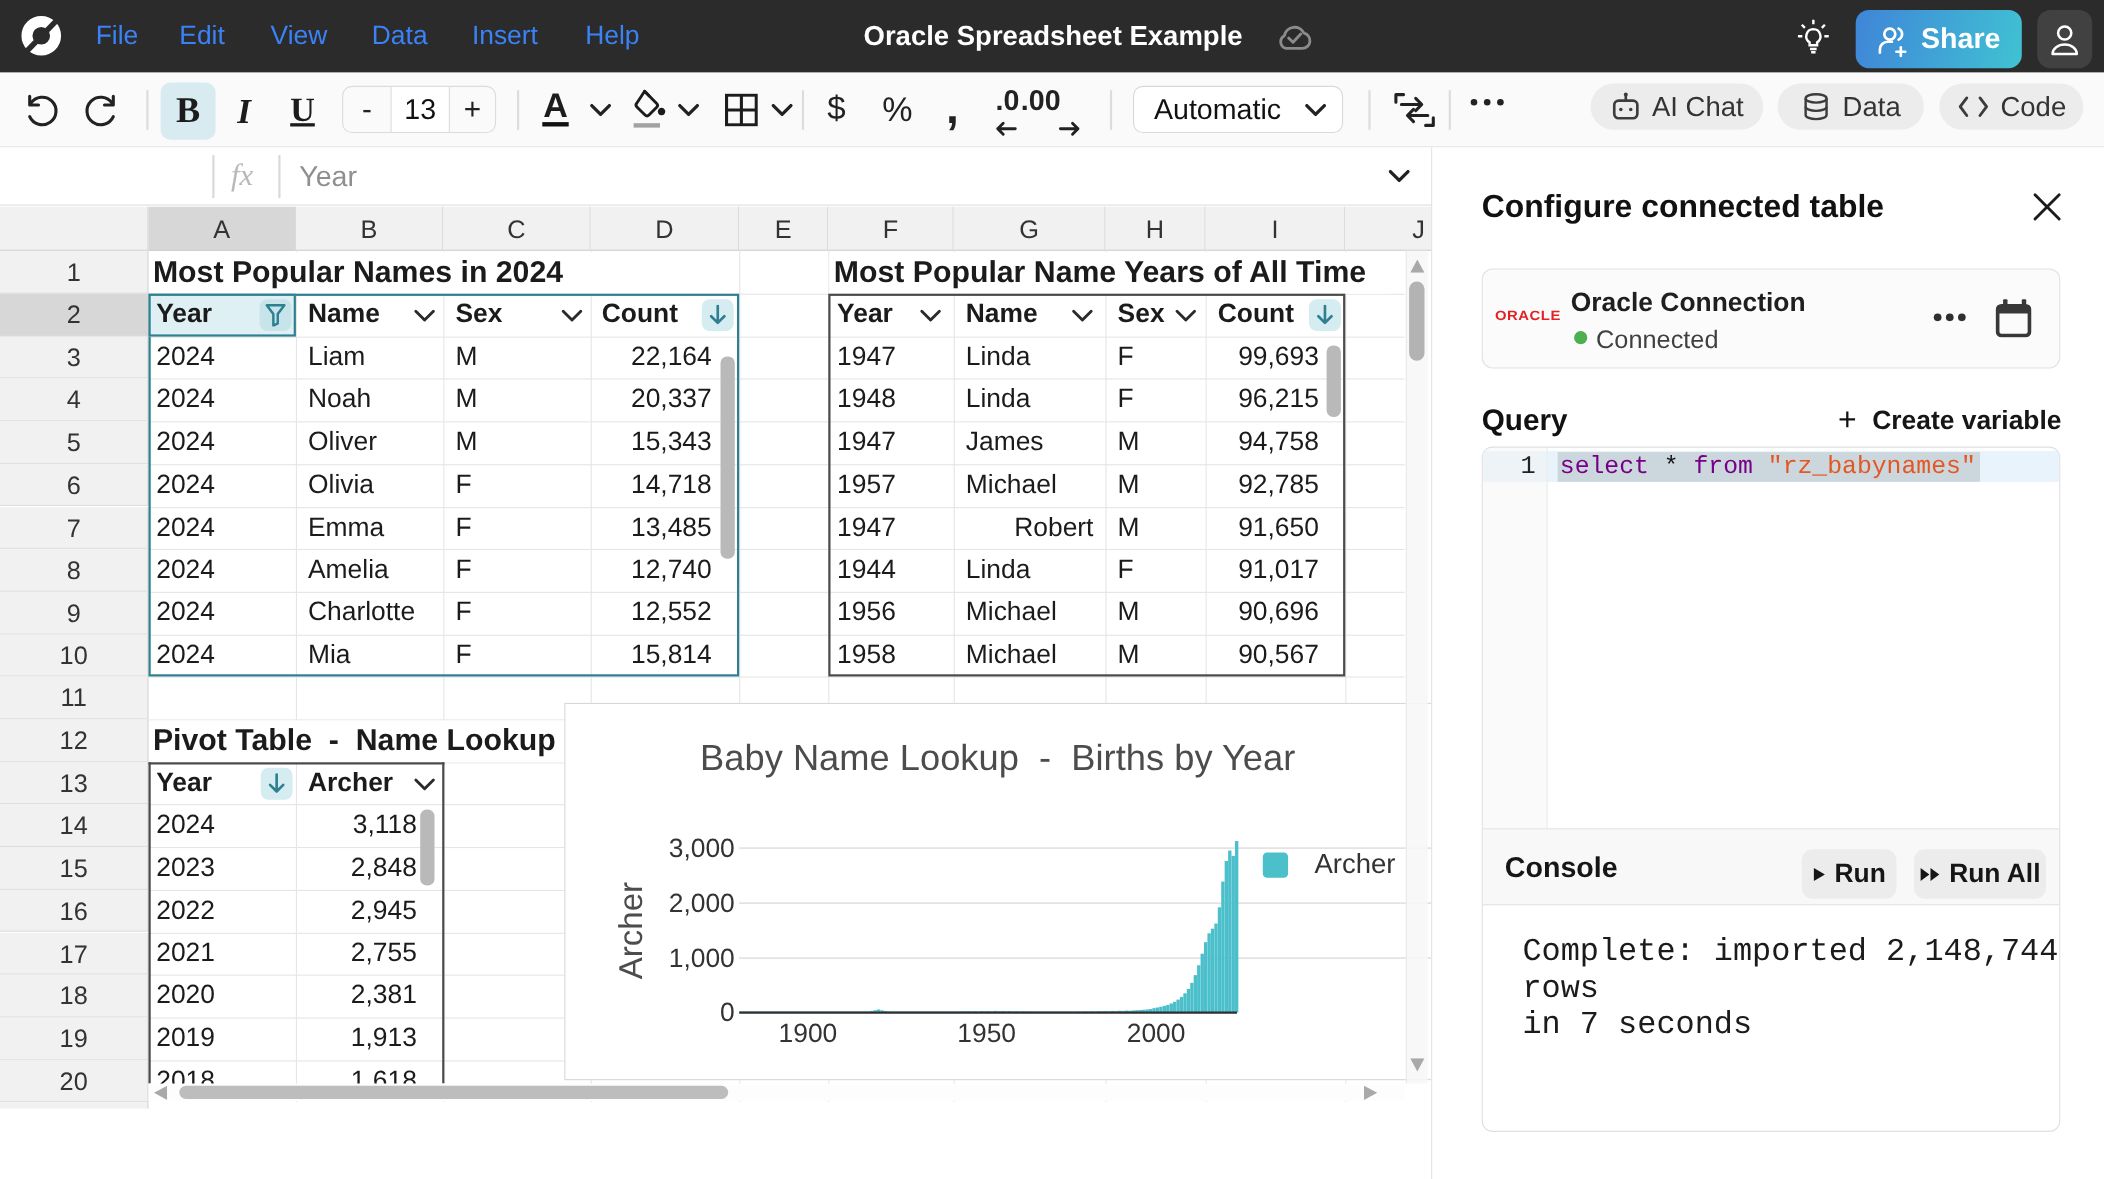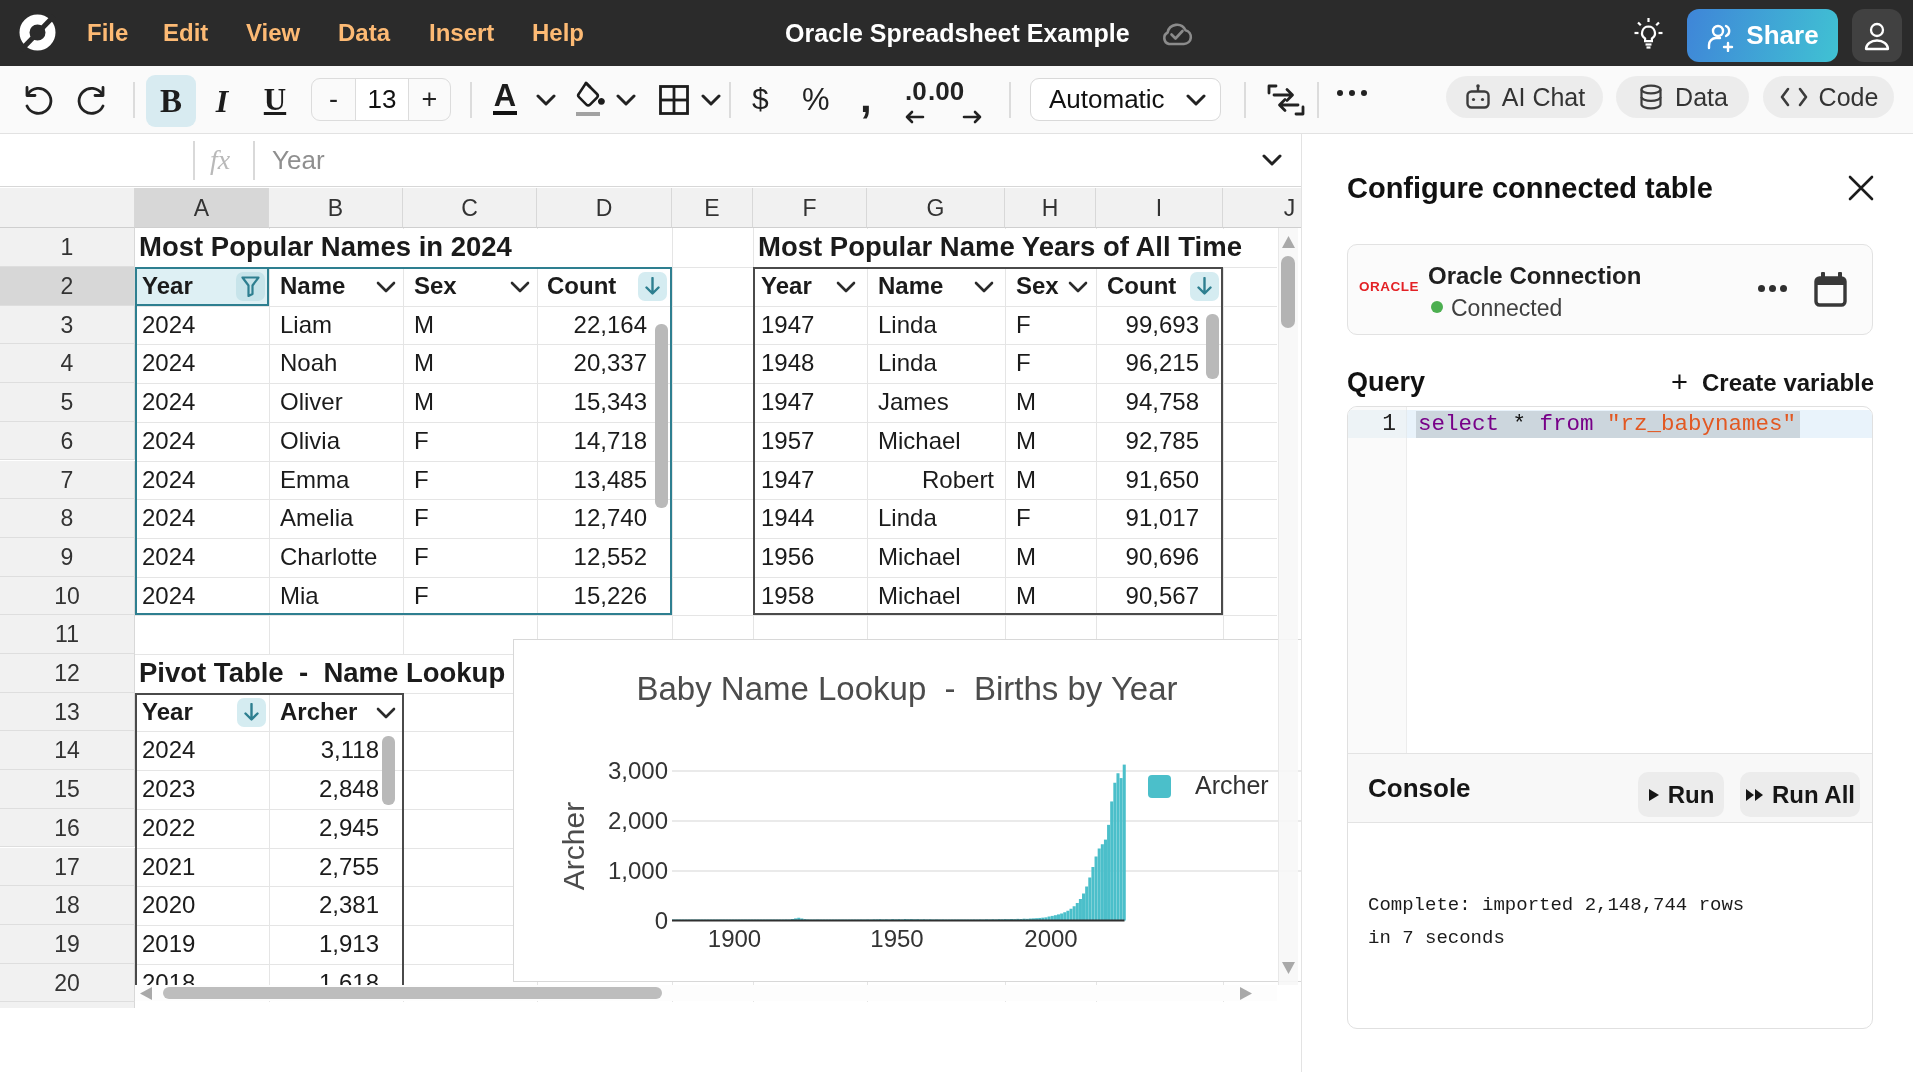--- a/index.html
+++ b/index.html
@@ -1,22 +1,22 @@
 <!DOCTYPE html>
 <html><head><meta charset="utf-8">
 <style>
 *{margin:0;padding:0;box-sizing:border-box;}
 html,body{width:1913px;height:1072px;overflow:hidden;background:#fff;
  font-family:"Liberation Sans",sans-serif;}
 .abs{position:absolute;}
 #app{position:relative;width:1913px;height:1072px;}
 
 #topbar{position:absolute;left:0;top:0;width:1913px;height:66px;background:#2b2b2b;}
-.menuitem{position:absolute;top:0;height:66px;line-height:66px;color:#fdba74;
- font-size:24px;font-weight:700;}
+.menuitem{position:absolute;top:0;height:66px;line-height:66px;color:#3b82f6;
+ font-size:24px;font-weight:400;}
 #doctitle{position:absolute;top:0;height:66px;line-height:66px;color:#fff;
  font-size:25px;font-weight:700;}
 
 #toolbar{position:absolute;left:0;top:66px;width:1913px;height:68px;background:#fafafa;
  border-bottom:1px solid #e2e2e2;}
 .tsep{position:absolute;top:16px;width:2px;height:36px;background:#dcdcdc;}
 .ticon{position:absolute;color:#222;}
 .pill{position:absolute;top:10px;height:42px;border-radius:21px;background:#ececec;
  color:#333;font-size:25px;font-weight:500;display:flex;align-items:center;justify-content:center;gap:10px;}
 
@@ -309,21 +309,21 @@
 <div class="cell " style="left:280px;top:312.2px;width:118px;line-height:38.7px;">Amelia</div>
 <div class="cell " style="left:414px;top:312.2px;width:80px;line-height:38.7px;">F</div>
 <div class="cell r" style="left:537px;top:312.2px;width:110px;line-height:38.7px;">12,740</div>
 <div class="cell " style="left:142px;top:350.9px;width:110px;line-height:38.7px;">2024</div>
 <div class="cell " style="left:280px;top:350.9px;width:118px;line-height:38.7px;">Charlotte</div>
 <div class="cell " style="left:414px;top:350.9px;width:80px;line-height:38.7px;">F</div>
 <div class="cell r" style="left:537px;top:350.9px;width:110px;line-height:38.7px;">12,552</div>
 <div class="cell " style="left:142px;top:389.6px;width:110px;line-height:38.7px;">2024</div>
 <div class="cell " style="left:280px;top:389.6px;width:118px;line-height:38.7px;">Mia</div>
 <div class="cell " style="left:414px;top:389.6px;width:80px;line-height:38.7px;">F</div>
-<div class="cell r" style="left:537px;top:389.6px;width:110px;line-height:38.7px;">15,226</div>
+<div class="cell r" style="left:537px;top:389.6px;width:110px;line-height:38.7px;">15,814</div>
 <div class="thumbv" style="left:655px;top:137px;height:184px;"></div>
 <div class="abs" style="left:753px;top:80.0px;width:470px;height:348.3px;border:2.5px solid #4a4a4a;"></div>
 <div class="cell b" style="left:761px;top:80.0px;width:70px;line-height:38.7px;">Year</div>
 <svg class="abs" style="left:836px;top:94.0px" width="20" height="12" viewBox="0 0 20 12">
 <path d="M2 2 l8 8 l8-8" fill="none" stroke="#2b2b2b" stroke-width="2.6" stroke-linecap="round" stroke-linejoin="round"></path>
       </svg>
 <div class="cell b" style="left:878px;top:80.0px;width:95px;line-height:38.7px;">Name</div>
 <svg class="abs" style="left:974px;top:94.0px" width="20" height="12" viewBox="0 0 20 12">
 <path d="M2 2 l8 8 l8-8" fill="none" stroke="#2b2b2b" stroke-width="2.6" stroke-linecap="round" stroke-linejoin="round"></path>
       </svg>
@@ -610,15 +610,15 @@
 <div class="abs" style="left:20px;top:346px;height:70px;line-height:70px;font-size:26px;font-weight:700;color:#161616;">Console</div>
 <div class="abs" style="left:290px;top:365px;width:86px;height:45px;border-radius:10px;background:#ececec;display:flex;align-items:center;justify-content:center;gap:8px;font-size:24px;font-weight:600;color:#161616;">
 <svg width="12" height="14" viewBox="0 0 12 14">
             <path d="M1 1 L11 7 L1 13 z" fill="#161616"></path>
           </svg>Run</div>
 <div class="abs" style="left:392px;top:365px;width:120px;height:45px;border-radius:10px;background:#ececec;display:flex;align-items:center;justify-content:center;gap:7px;font-size:24px;font-weight:600;color:#161616;">
 <svg width="20" height="14" viewBox="0 0 20 14">
             <path d="M1 1 L9 7 L1 13 z" fill="#161616"></path>
             <path d="M10 1 L18 7 L10 13 z" fill="#161616"></path>
           </svg>Run All</div>
-<div class="abs mono" style="left:20px;top:442px;font-size:19px;line-height:33px;color:#1b1b1b;margin-top:40px;">Complete: imported 2,148,744 rows<br>in 7 seconds</div>
+<div class="abs mono" style="left:36px;top:442px;font-size:29px;line-height:33px;color:#1b1b1b;">Complete: imported 2,148,744 rows<br>in 7 seconds</div>
 </div>
 </div>
 </div>
 </body></html>

